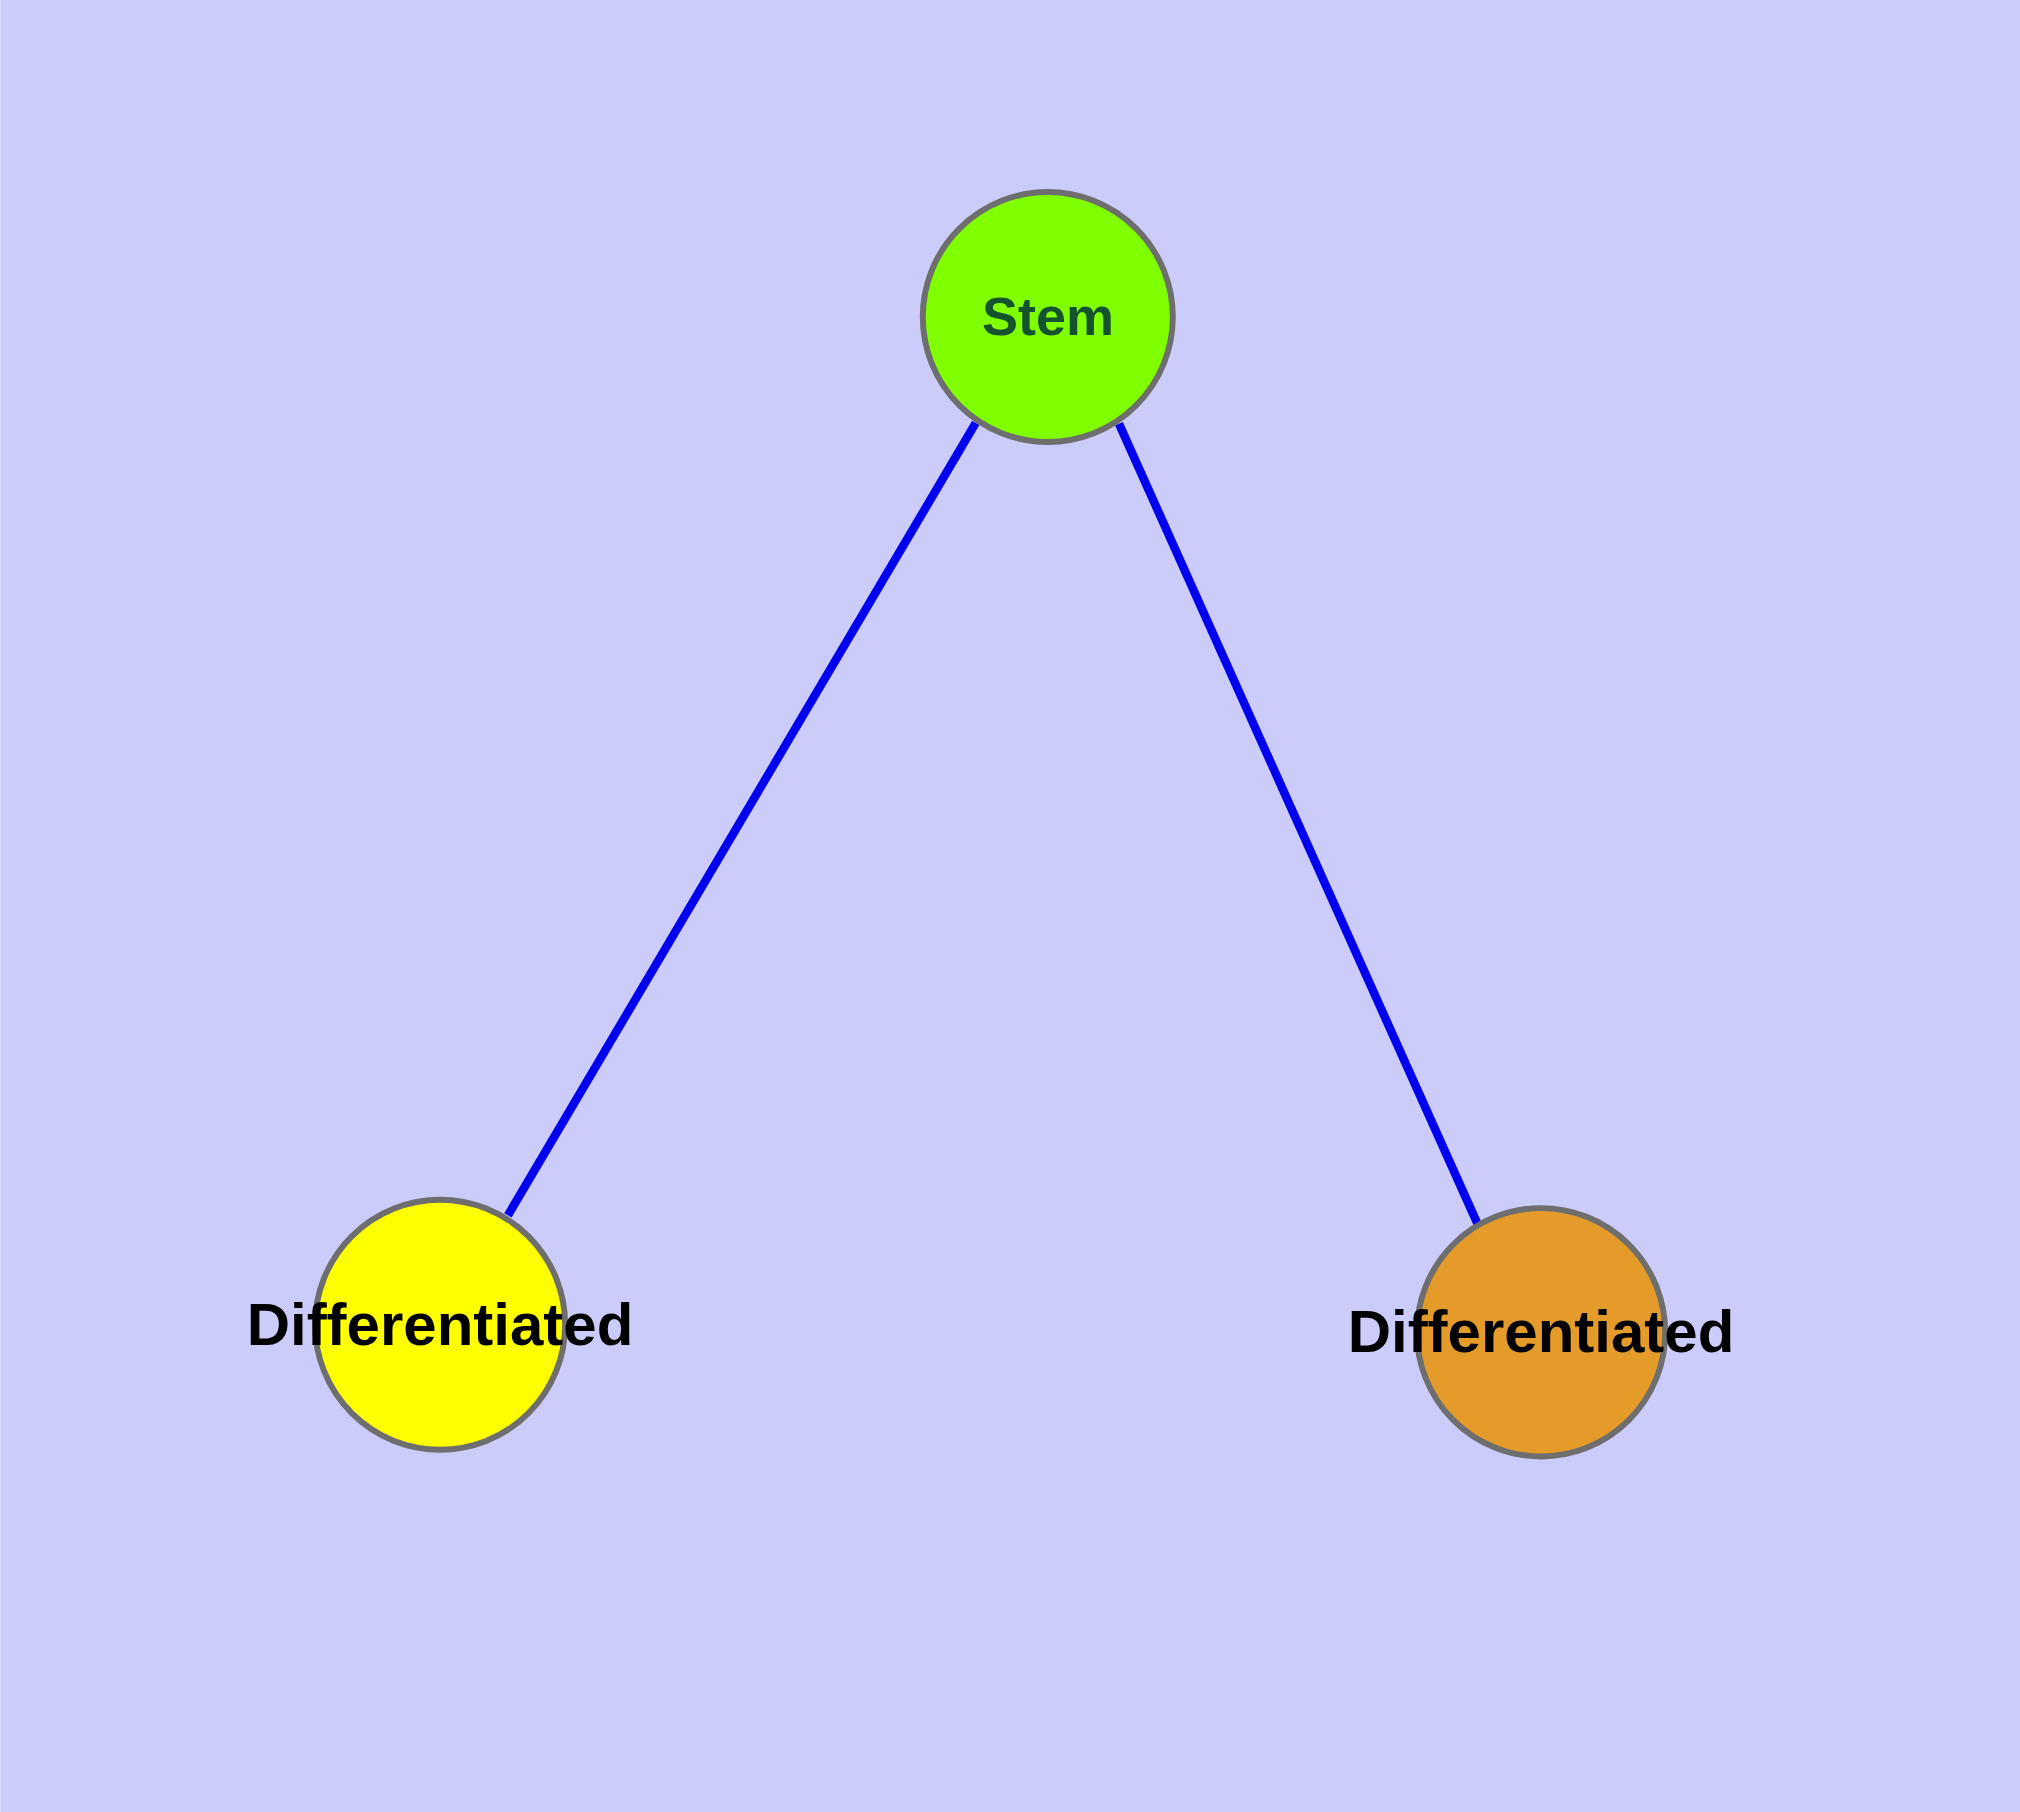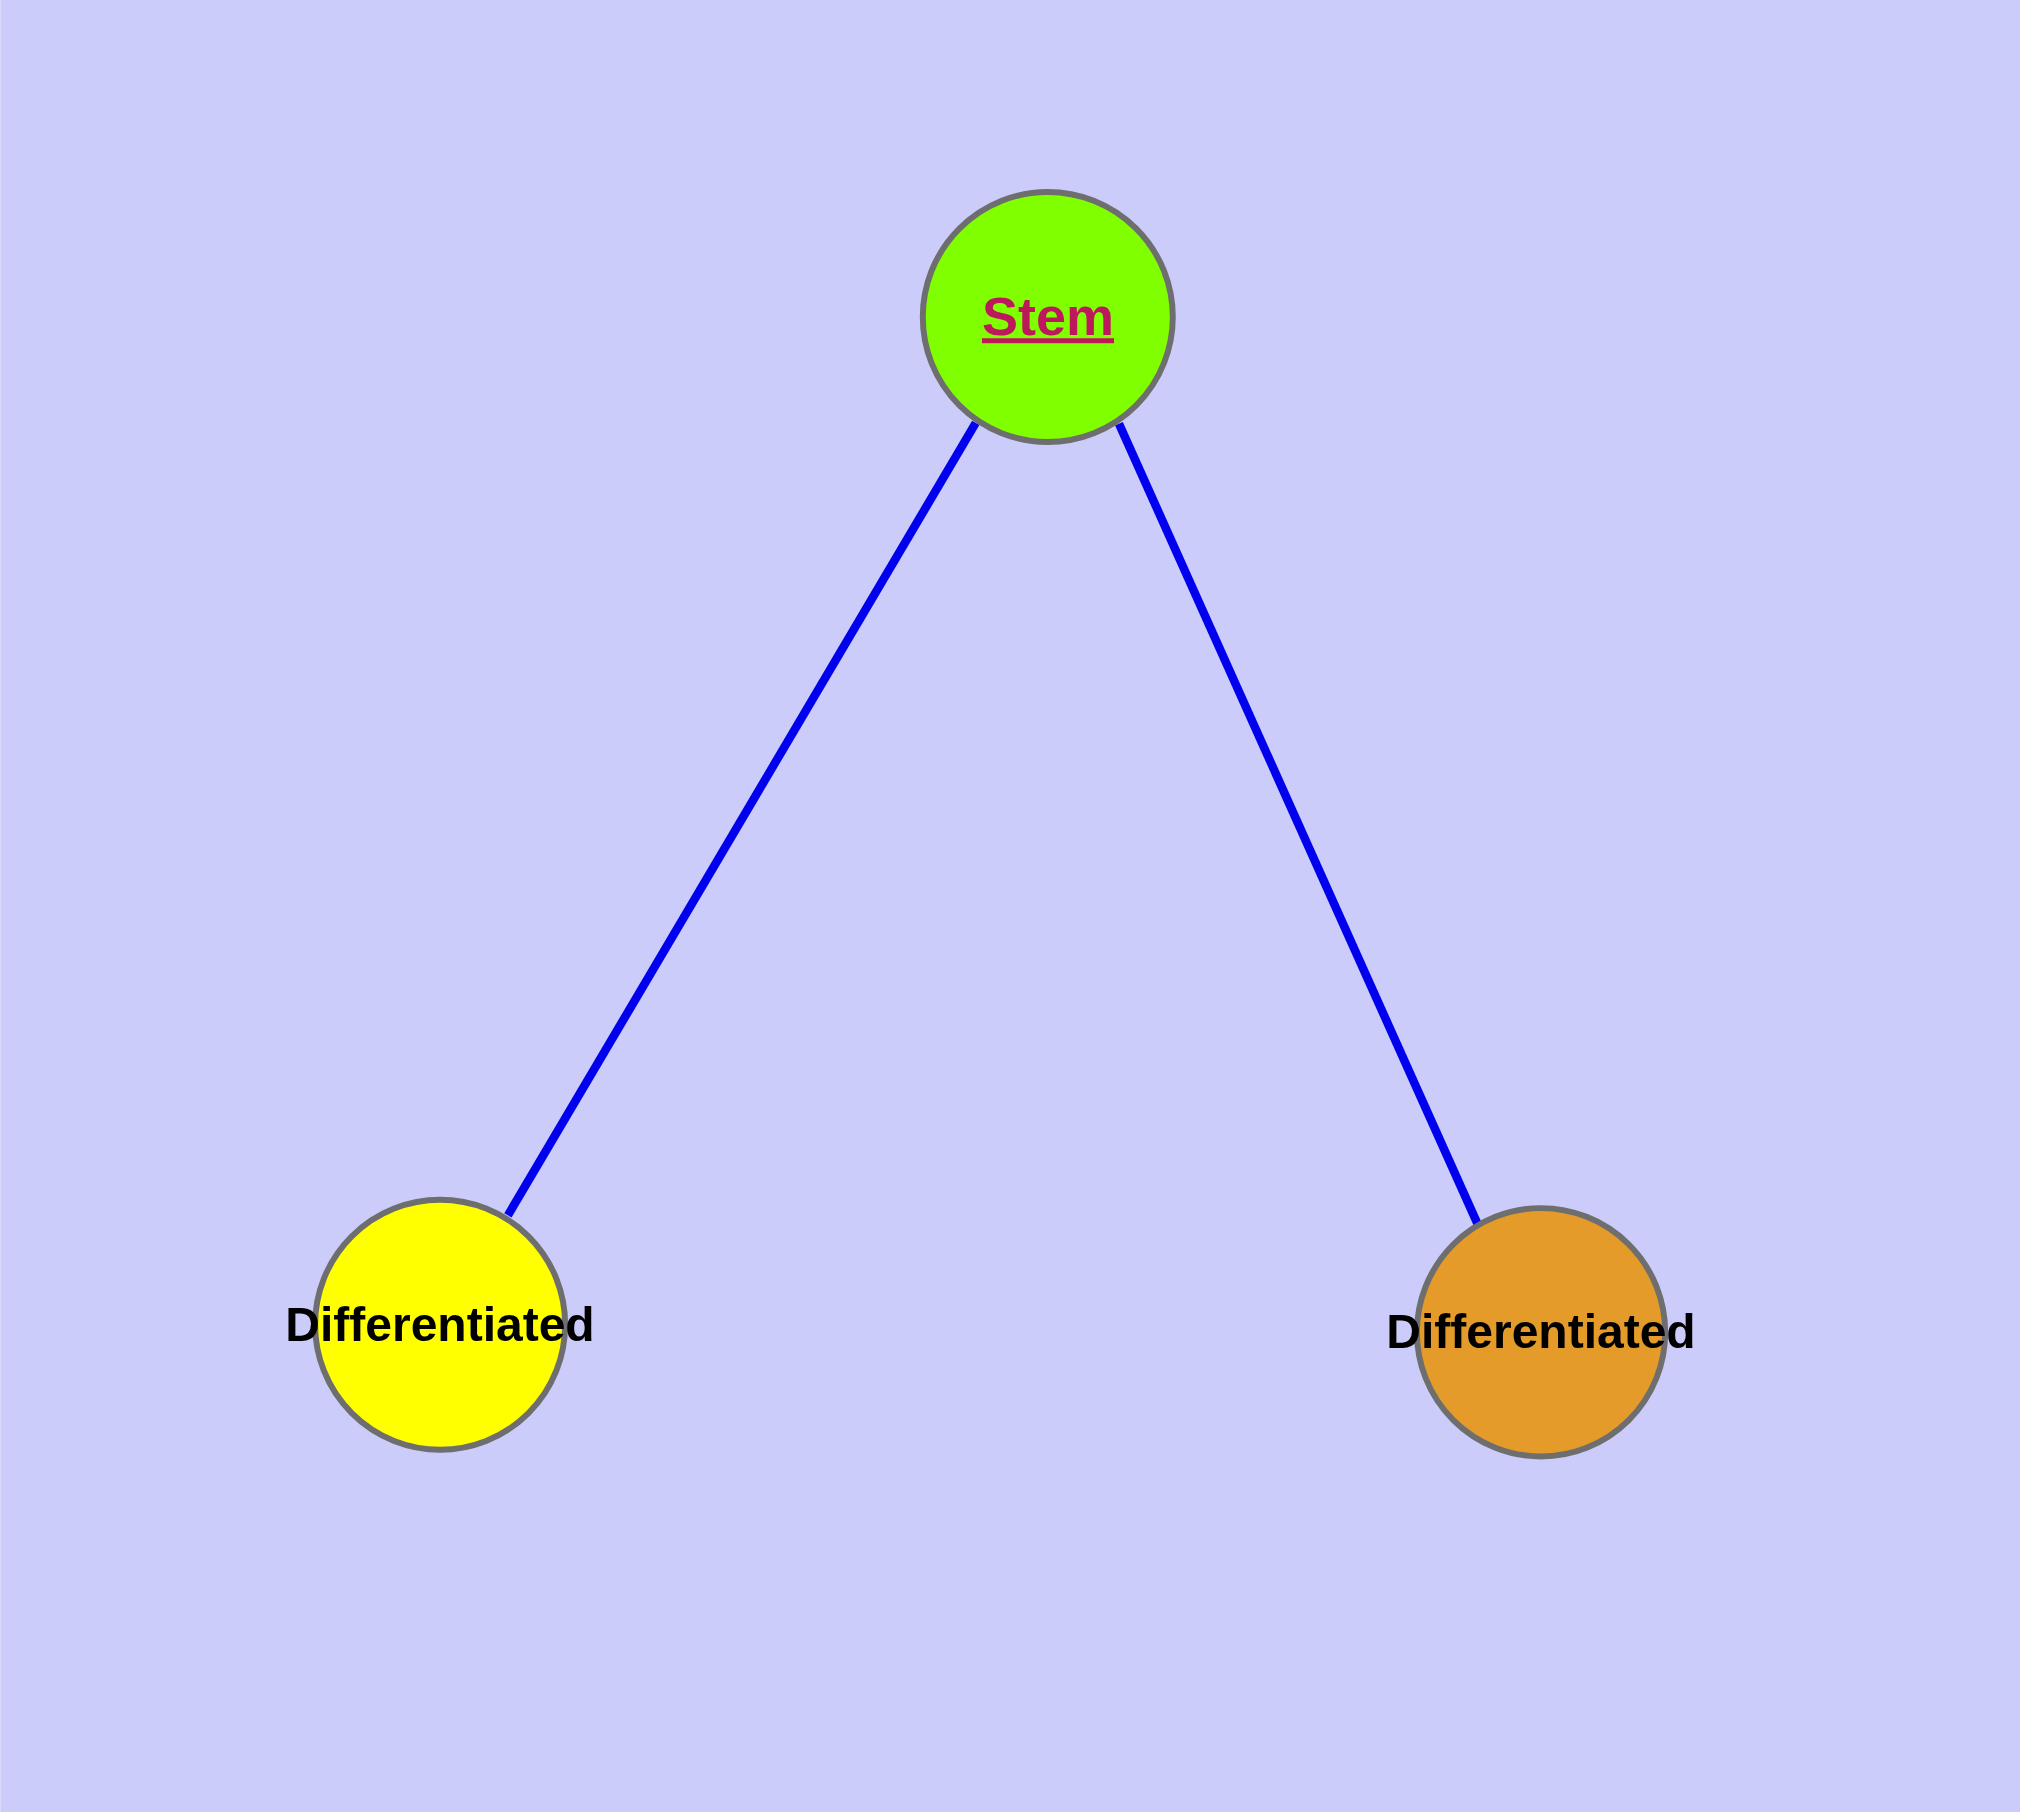--- a/index.html
+++ b/index.html
@@ -30,21 +30,21 @@
     font-family: "Liberation Sans", "DejaVu Sans", sans-serif;
     line-height: 1.14;
     white-space: nowrap;
     transform: translate(-50%, -50%);
     pointer-events: none;
   }
   .label-stem {
     font-size: 54px;
   }
   .label-child {
-    font-size: 48px;
+    font-size: 60px;
   }
   .label-child .line {
     display: block;
   }
 </style>
 </head>
 <body style="background: rgb(255, 255, 255);">
 
 <div id="canvas" style="width: 2021px; height: 1812px;">
 
@@ -57,21 +57,21 @@
       <line class="edge" id="edge-1" x1="1320" y1="500" x2="1743" y2="1444" stroke="#0000ee" stroke-width="10" stroke-linecap="butt"></line>
     </g>
 
     <g id="nodes-group">
       <circle class="node" id="node-0" cx="1236" cy="374" r="147.5" fill="#80ff00" stroke="#6e6e6e" stroke-width="7"></circle>
       <circle class="node" id="node-1" cx="519" cy="1563" r="147.5" fill="#ffff00" stroke="#6e6e6e" stroke-width="7"></circle>
       <circle class="node" id="node-2" cx="1818" cy="1572" r="146.5" fill="#e49b29" stroke="#6e6e6e" stroke-width="7"></circle>
     </g>
   </svg>
 
-  <div class="node-label label-stem" id="label-0" style="left: 1048px; top: 317px; color: #be185d; text-decoration: underline;">Stem</div>
+  <div class="node-label label-stem" id="label-0" style="left: 1048px; top: 317px; color: #14532d;">Stem</div>
 
   <div class="node-label label-child" id="label-1" style="left: 440px; top: 1325px; color: rgb(0, 0, 0);">
     <span class="line">Differentiated</span>
   </div>
 
   <div class="node-label label-child" id="label-2" style="left: 1541px; top: 1332px; color: rgb(0, 0, 0);">
     <span class="line">Differentiated</span>
   </div>
 
 </div>

